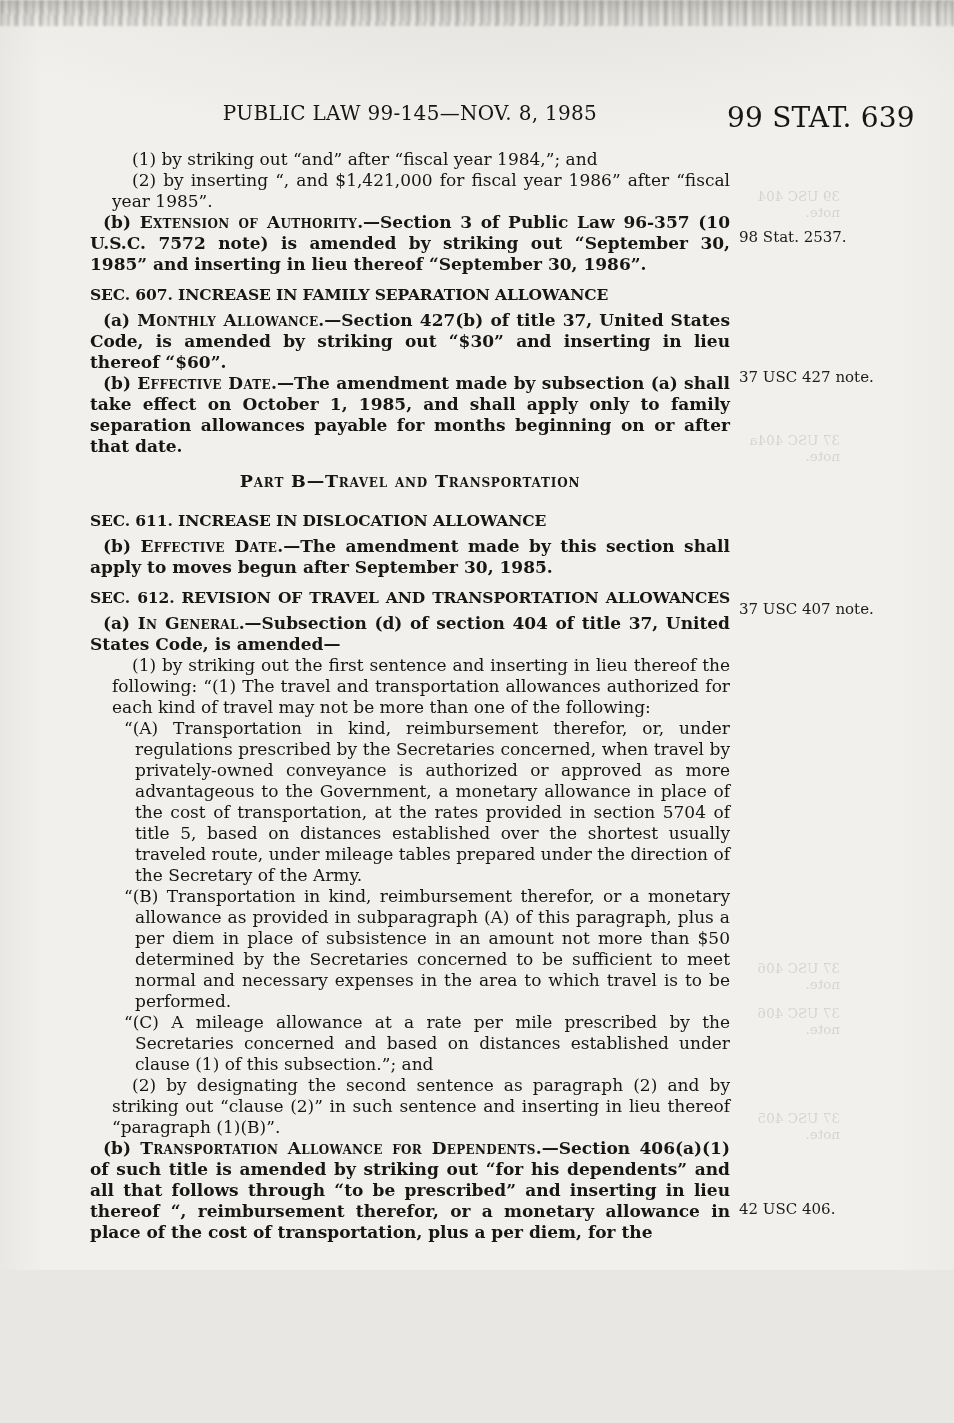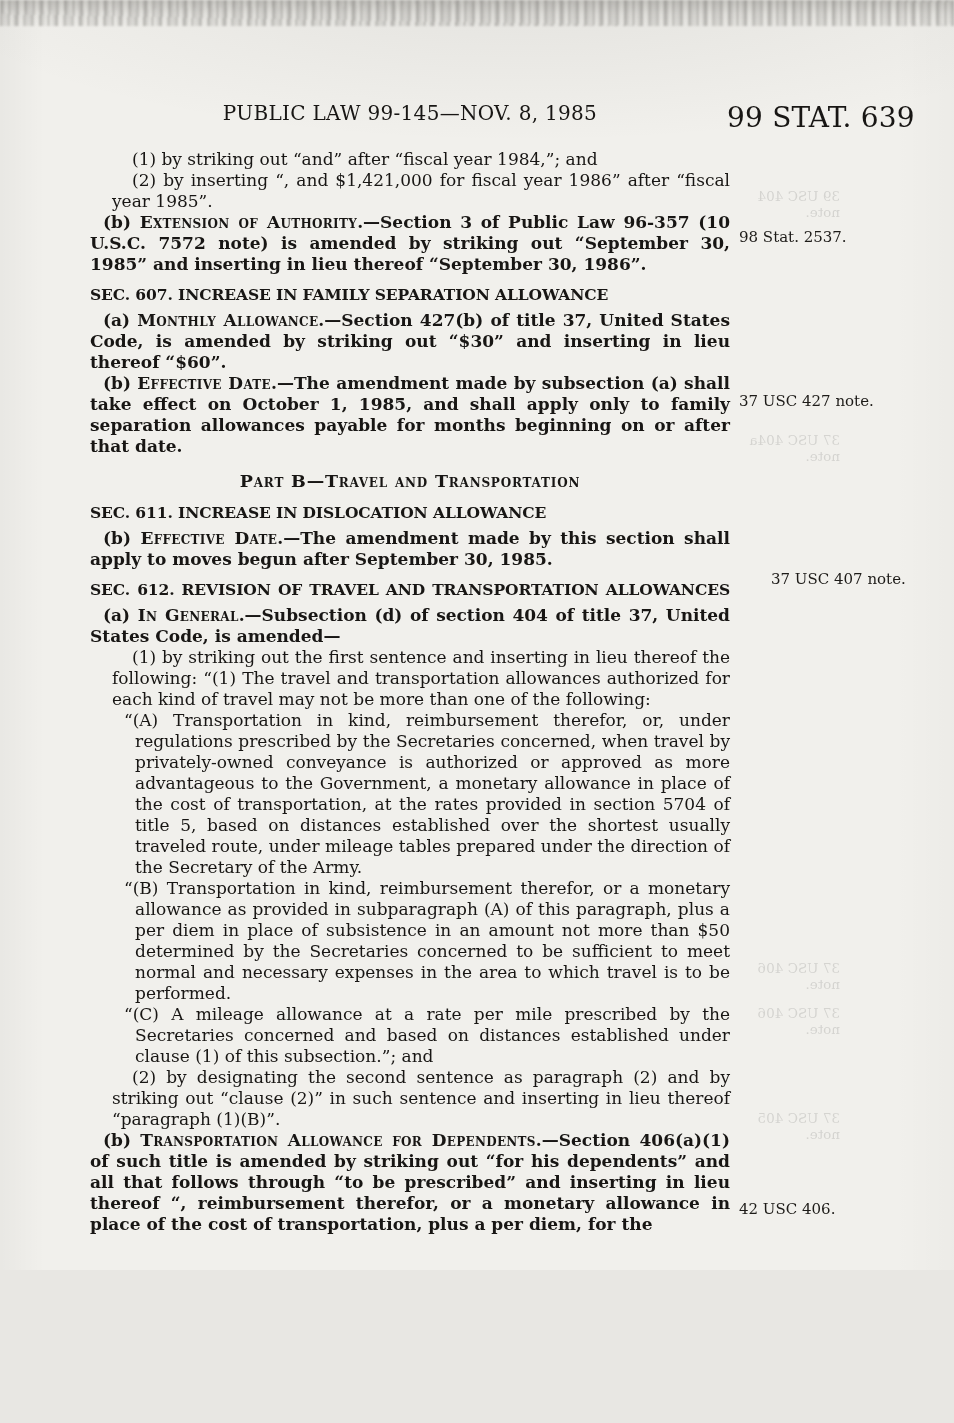--- a/index.html
+++ b/index.html
@@ -76,21 +76,21 @@
     font-size: 15.5px;
     line-height: 19px;
     font-weight: bold;
     letter-spacing: -0.1px;
   }
   .doc h2.sec.spread {
     text-align: justify;
     text-align-last: justify;
   }
   .doc h3.part {
-    margin: 14px 0 11px;
+    margin: 14px 0 19px;
     text-align: center;
     font-size: 17.5px;
     line-height: 21px;
     font-weight: bold;
     font-variant: small-caps;
     letter-spacing: 0.8px;
   }
   .sc { font-variant: small-caps; letter-spacing: 0.3px; }
   .notes { position: absolute; inset: 0; pointer-events: none; }
   .mnote {
@@ -140,22 +140,22 @@
       <p class="ind1"><span>(1) by striking out the first sentence and inserting in lieu thereof the following: “(1) The travel and transportation allowances authorized for each kind of travel may not be more than one of the following:</span></p>
       <p class="ind2"><span>“(A) Transportation in kind, reimbursement therefor, or, under regulations prescribed by the Secretaries concerned, when travel by privately-owned conveyance is authorized or approved as more advantageous to the Government, a monetary allowance in place of the cost of transportation, at the rates provided in section 5704 of title 5, based on distances established over the shortest usually traveled route, under mileage tables prepared under the direction of the Secretary of the Army.</span></p>
       <p class="ind2"><span>“(B) Transportation in kind, reimbursement therefor, or a monetary allowance as provided in subparagraph (A) of this paragraph, plus a per diem in place of subsistence in an amount not more than $50 determined by the Secretaries concerned to be sufficient to meet normal and necessary expenses in the area to which travel is to be performed.</span></p>
       <p class="ind2"><span>“(C) A mileage allowance at a rate per mile prescribed by the Secretaries concerned and based on distances established under clause (1) of this subsection.”; and</span></p>
       <p class="ind1"><span>(2) by designating the second sentence as paragraph (2) and by striking out “clause (2)” in such sentence and inserting in lieu thereof “paragraph (1)(B)”.</span></p>
       <p class="ind0"><span>(b) </span><span class="sc">Transportation Allowance for Dependents</span><span>.—Section 406(a)(1) of such title is amended by striking out “for his dependents” and all that follows through “to be prescribed” and inserting in lieu thereof “, reimbursement therefor, or a monetary allowance in place of the cost of transportation, plus a per diem, for the</span></p>
     </main>
 
   <aside class="notes">
       <div class="mnote" style="top: 228px;">98 Stat. 2537.</div>
-      <div class="mnote" style="top: 368px; margin-top: 24px;">37 USC 427 note.</div>
-      <div class="mnote" style="top: 570px; margin-left: 32px;">37 USC 407 note.</div>
+      <div class="mnote" style="top: 368px;">37 USC 427 note.</div>
+      <div class="mnote" style="top: 600px;">37 USC 407 note.</div>
       <div class="mnote" style="top: 1200px;">42 USC 406.</div>
       <div class="gnote" style="top: 188px;">39 USC 404 note.</div>
       <div class="gnote" style="top: 432px;">37 USC 404a note.</div>
       <div class="gnote" style="top: 960px;">37 USC 406 note.</div>
       <div class="gnote" style="top: 1005px;">37 USC 406 note.</div>
       <div class="gnote" style="top: 1110px;">37 USC 405 note.</div>
     </aside>
 </div>
 
 </body></html>

